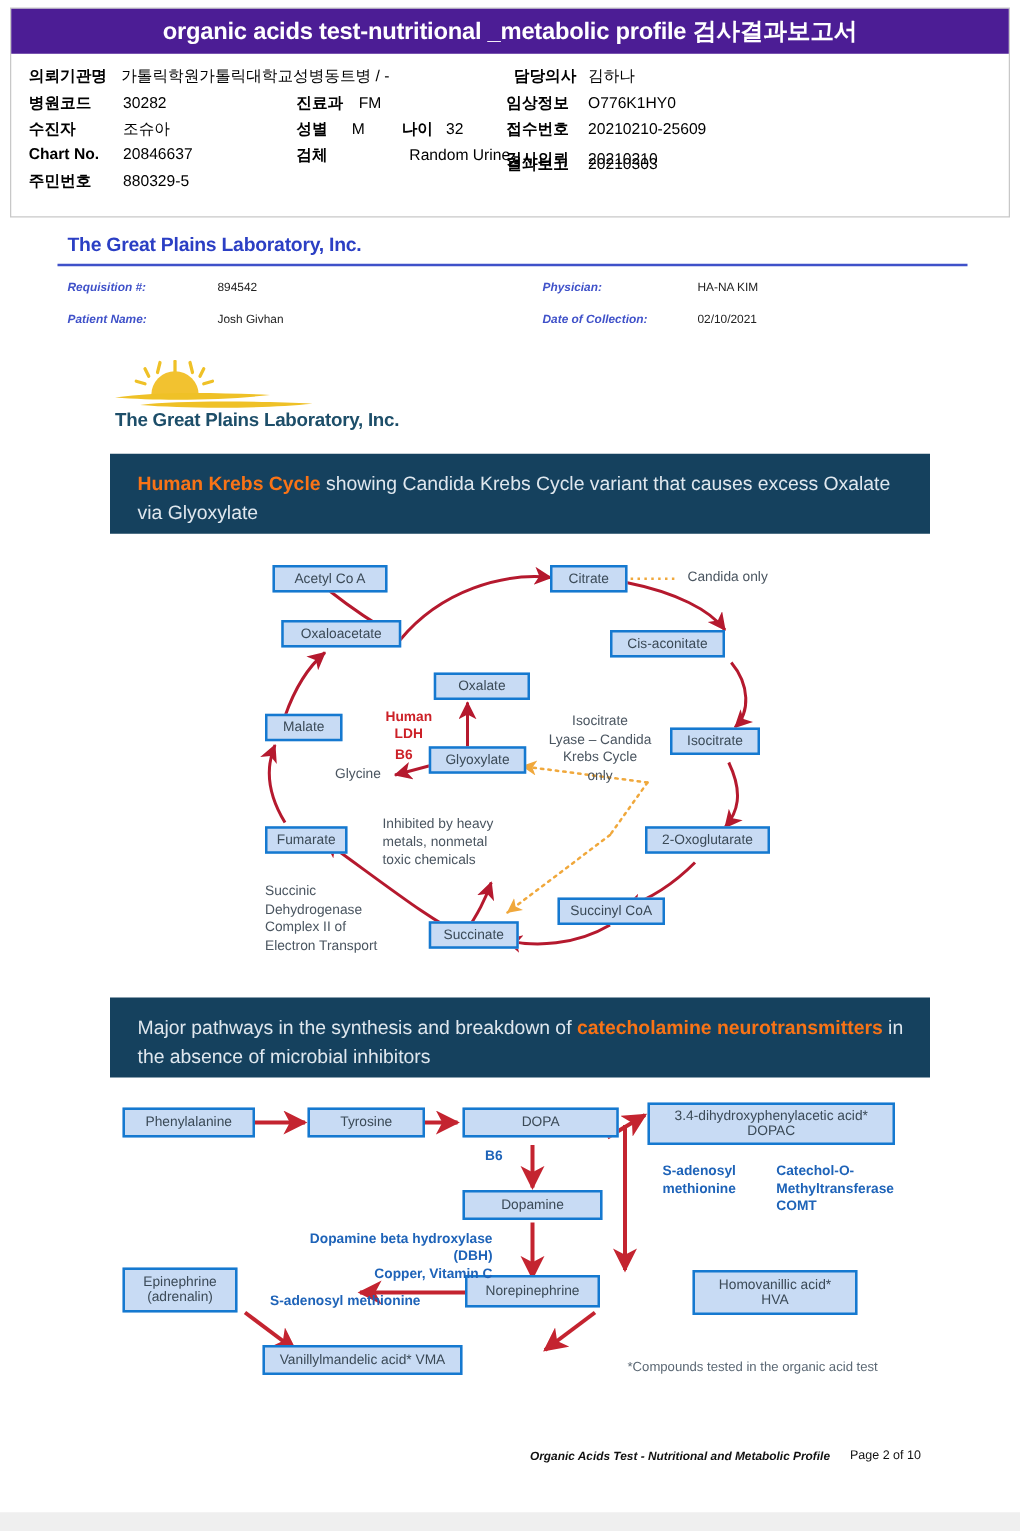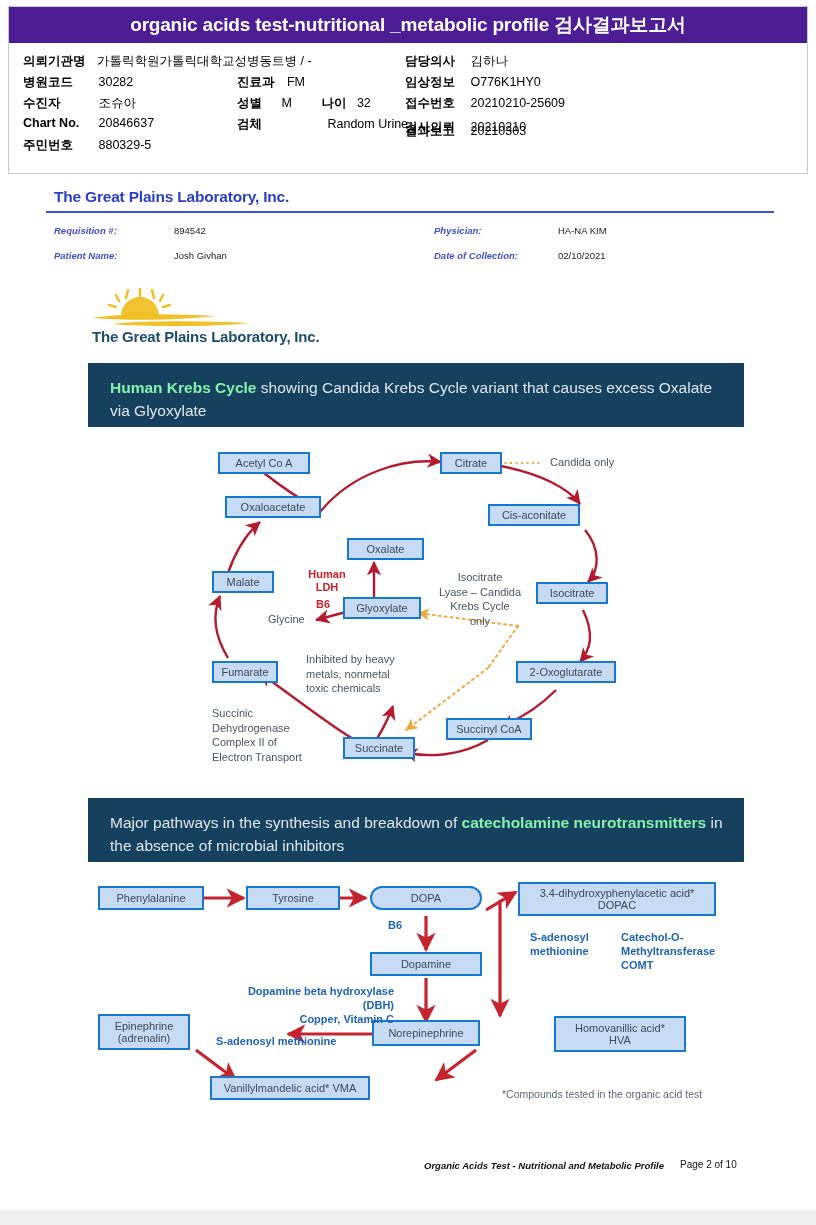--- a/index.html
+++ b/index.html
@@ -88,21 +88,21 @@
   }
 
   
   .banner {
     position: absolute;
     background: #15415e;
     box-sizing: border-box;
     padding: 13px 20px 12px 22px;
   }
   .banner-line { color: #dfe7ee; font-size: 15.5px; line-height: 23px; }
-  .banner-line b { color: #86efac; font-weight: bold; }
+  .banner-line b { color: #f97316; font-weight: bold; }
 
   
   .panel { position: absolute; }
   .panel svg { display: block; }
 
   .nodebox {
     position: absolute;
     box-sizing: border-box;
     background: #c8dbf4;
     border: 2px solid #1579d0;
@@ -208,21 +208,21 @@
         <span class="kr-lbl">성별</span>
         <span class="kr-val" style="margin-left:16px;">M</span>
         <span class="kr-lbl" style="margin-left:26px;">나이</span>
         <span class="kr-val" style="margin-left:7px;">32</span>
       </div>
       <div class="kr-row c2" style="top:73px;">
         <span class="kr-lbl">검체</span>
         <span class="kr-val" style="margin-left:14px;padding-left:48px;">Random Urine</span>
       </div>
 
-      <div class="kr-row c3" style="top:10px;">
+      <div class="kr-row c3" style="top:10px;text-align:center;">
         <span class="kr-lbl" style="width:62px;">담당의사</span>
         <span class="kr-val">김하나</span>
       </div>
       <div class="kr-row c3" style="top:31px;">
         <span class="kr-lbl" style="width:62px;">임상정보</span>
         <span class="kr-val">O776K1HY0</span>
       </div>
       <div class="kr-row c3" style="top:52px;">
         <span class="kr-lbl" style="width:62px;">접수번호</span>
         <span class="kr-val">20210210-25609</span>
@@ -371,21 +371,21 @@
         <line x1="338" y1="110" x2="338" y2="154"></line>
         <line x1="412" y1="32" x2="412" y2="148"></line>
         <line x1="306" y1="166" x2="200" y2="166"></line>
         <line x1="108" y1="182" x2="148" y2="212"></line>
         <line x1="388" y1="182" x2="348" y2="212"></line>
       </g>
     </svg>
 
     <div class="nodebox" style="left:10px; top:18px; width:106px; height:24px;">Phenylalanine</div>
     <div class="nodebox" style="left:158px; top:18px; width:94px; height:24px;">Tyrosine</div>
-    <div class="nodebox" style="left:282px; top:18px; width:112px; height:24px;border-radius:12px;">DOPA</div>
+    <div class="nodebox" style="left:282px; top:18px; width:125px; height:24px;">DOPA</div>
     <div class="nodebox two" style="left:430px; top:14px; width:198px; height:34px; white-space:pre-line;">3.4-dihydroxyphenylacetic acid*
 DOPAC</div>
     <div class="nodebox" style="left:282px; top:84px; width:112px; height:24px;">Dopamine</div>
     <div class="nodebox two" style="left:466px; top:148px; width:132px; height:36px; white-space:pre-line;">Homovanillic acid*
 HVA</div>
     <div class="nodebox two" style="left:10px; top:146px; width:92px; height:36px; white-space:pre-line;">Epinephrine
 (adrenalin)</div>
     <div class="nodebox" style="left:284px; top:152px; width:108px; height:26px;">Norepinephrine</div>
     <div class="nodebox" style="left:122px; top:208px; width:160px; height:24px;">Vanillylmandelic acid* VMA</div>
 

